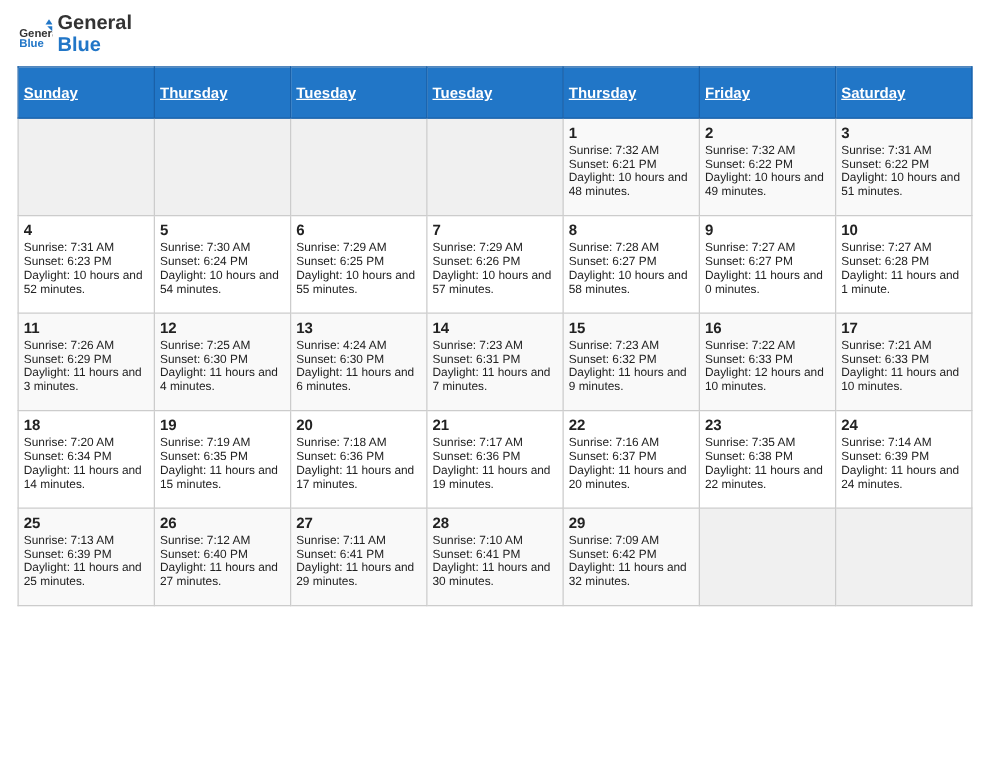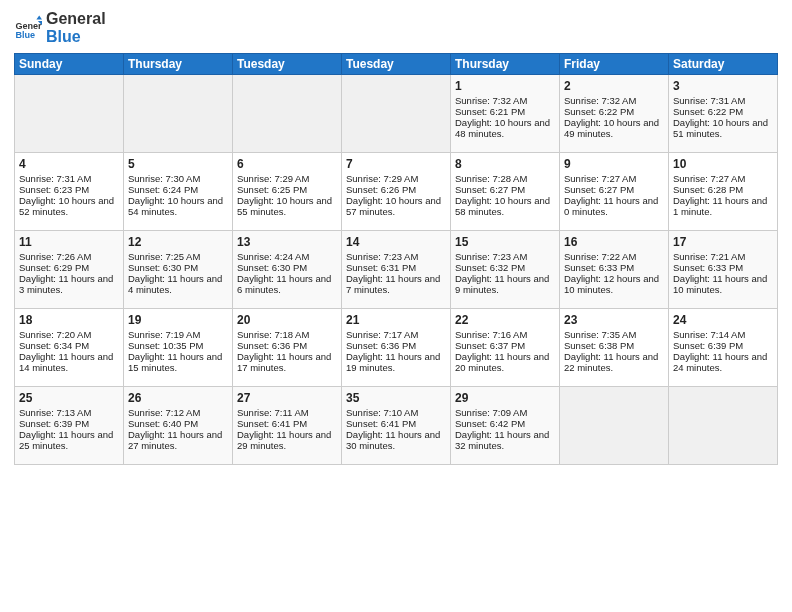--- a/index.html
+++ b/index.html
@@ -48,23 +48,24 @@
     table {
       width: 100%;
       border-collapse: collapse;
       table-layout: fixed;
     }
     thead tr th {
       background: #2176c7;
       color: #fff;
       font-size: 12px;
       font-weight: bold;
-      padding: 3px 4px;
+      padding: 13px 4px;
       text-align: left;
       border: 1px solid #1a60a8;
+      text-decoration: underline;
     }
     tbody tr td {
       border: 1px solid #ccc;
       vertical-align: top;
       padding: 4px 4px;
       font-size: 9.5px;
       color: #222;
       height: 78px;
       background: #fff;
     }
@@ -232,21 +233,21 @@
         <tr>
           <td>
             <span class="day-number">18</span>
             <div>Sunrise: 7:20 AM</div>
             <div>Sunset: 6:34 PM</div>
             <div>Daylight: 11 hours and 14 minutes.</div>
           </td>
           <td>
             <span class="day-number">19</span>
             <div>Sunrise: 7:19 AM</div>
-            <div>Sunset: 10:35 PM</div>
+            <div>Sunset: 6:35 PM</div>
             <div>Daylight: 11 hours and 15 minutes.</div>
           </td>
           <td>
             <span class="day-number">20</span>
             <div>Sunrise: 7:18 AM</div>
             <div>Sunset: 6:36 PM</div>
             <div>Daylight: 11 hours and 17 minutes.</div>
           </td>
           <td>
             <span class="day-number">21</span>
@@ -286,21 +287,21 @@
             <div>Sunset: 6:40 PM</div>
             <div>Daylight: 11 hours and 27 minutes.</div>
           </td>
           <td>
             <span class="day-number">27</span>
             <div>Sunrise: 7:11 AM</div>
             <div>Sunset: 6:41 PM</div>
             <div>Daylight: 11 hours and 29 minutes.</div>
           </td>
           <td>
-            <span class="day-number">35</span>
+            <span class="day-number">28</span>
             <div>Sunrise: 7:10 AM</div>
             <div>Sunset: 6:41 PM</div>
             <div>Daylight: 11 hours and 30 minutes.</div>
           </td>
           <td>
             <span class="day-number">29</span>
             <div>Sunrise: 7:09 AM</div>
             <div>Sunset: 6:42 PM</div>
             <div>Daylight: 11 hours and 32 minutes.</div>
           </td>

